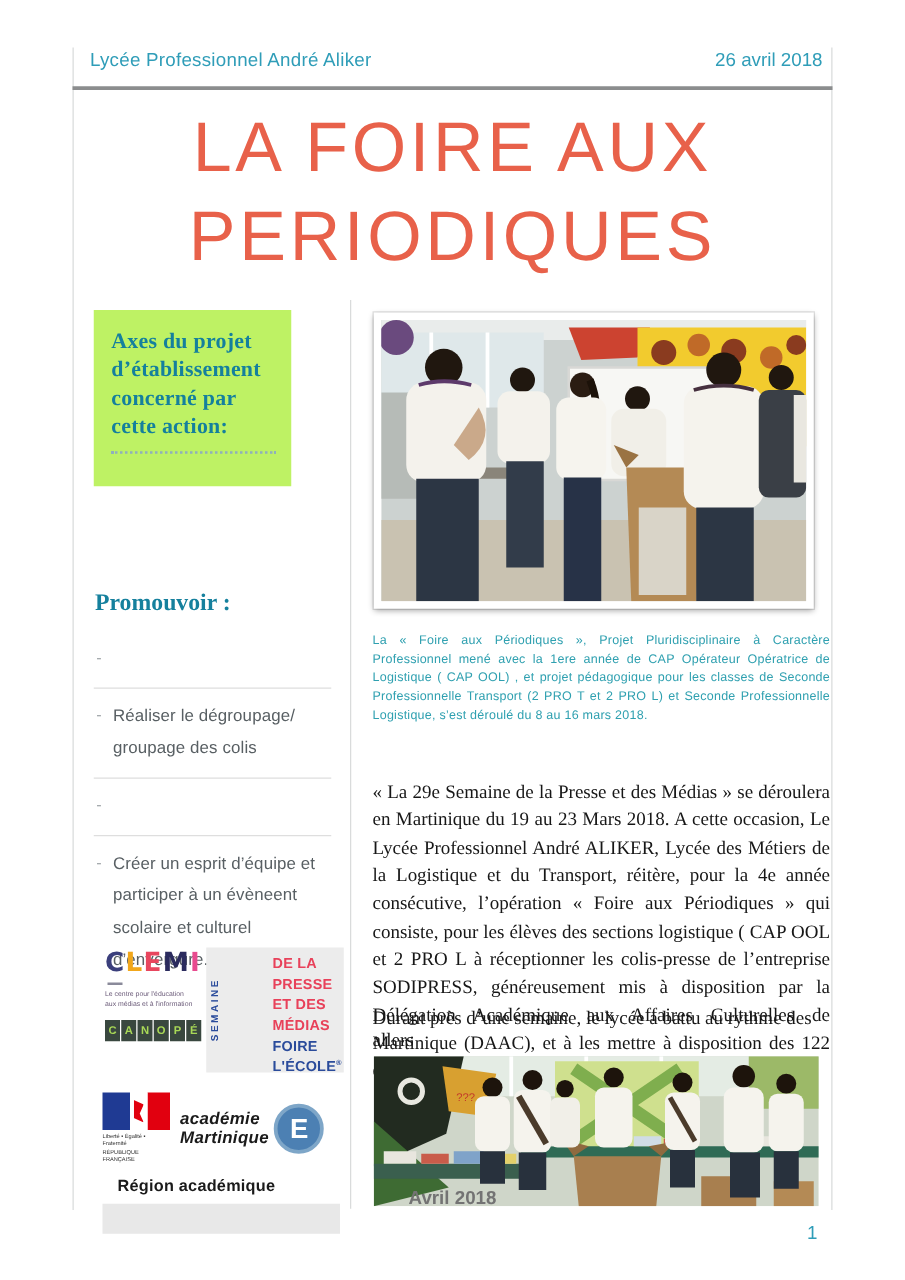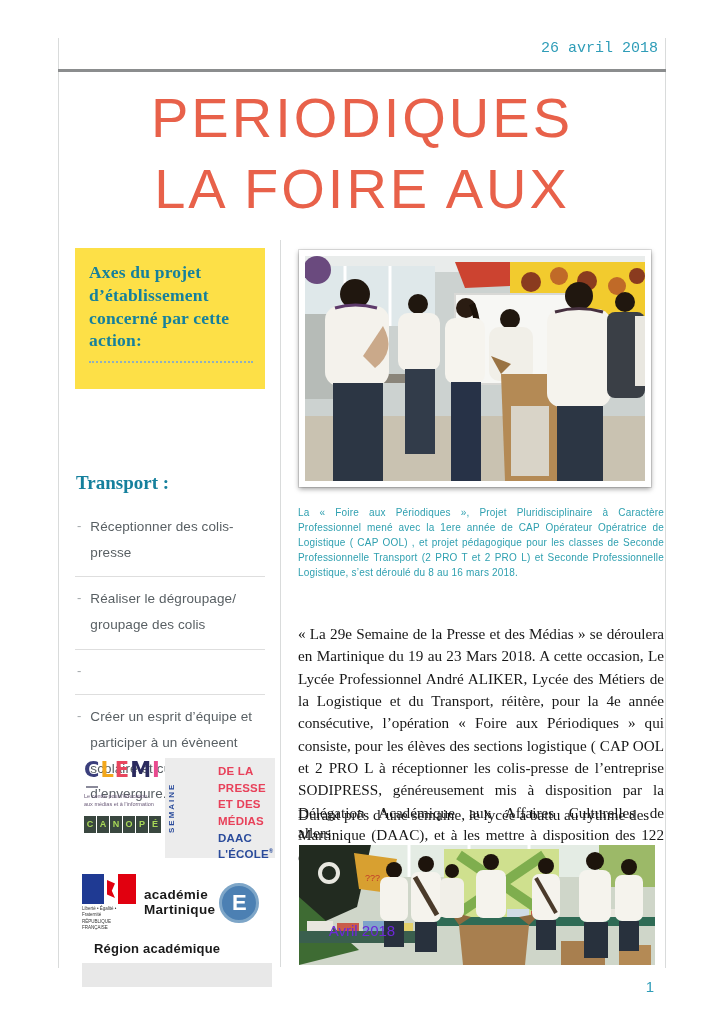--- a/index.html
+++ b/index.html
@@ -10,33 +10,33 @@
     font-family:"Liberation Sans", sans-serif;
   }
   
   .vline { position:absolute; width:1px; background:#d9dbdb; }
   .vline-left  { left:58px;  top:38px; height:930px; }
   .vline-right { left:665px; top:38px; height:930px; }
   .vline-mid   { left:280px; top:240px; height:727px; }
 
   
   .hdr-school { position:absolute; left:72px; top:40px; font-size:15px; color:#2f9db8; letter-spacing:.2px; }
-  .hdr-date   { position:absolute; right:66px; top:40px; font-size:15px; color:#2f9db8;font-family:Liberation Mono, monospace; }
+  .hdr-date   { position:absolute; right:66px; top:40px; font-size:15px; color:#2f9db8; }
   .hdr-rule   { position:absolute; left:58px; top:69px; width:608px; height:3px; background:#8b8d8e; }
 
   
   .title {
     position:absolute; left:58px; top:82px; width:608px; text-align:center;
     color:#e8614a; font-weight:100; font-size:56px; line-height:71px; letter-spacing:3px;
   }
 
   
   .axes-box {
-    position:absolute; left:75px; top:248px; width:190px;
-    background:#fde047; padding:13px 12px 16px 14px;
+    position:absolute; left:75px; top:248px; width:158px;
+    background:#bef264; padding:13px 12px 16px 14px;
   }
   .axes-box h2 {
     font-family:"Liberation Serif", serif; font-weight:700;
     font-size:17.5px; line-height:1.3; color:#15809d; letter-spacing:.2px;
   }
   .dotted { border-top:2px dotted #8fb0bc; margin:9px 0 10px 0; }
   .axes-body { font-size:13.5px; font-weight:700; color:#141414; line-height:1.82; letter-spacing:.1px; }
 
   .objectifs-h {
     position:absolute; left:76px; top:472px;
@@ -73,21 +73,21 @@
 
   .gov-row { display:flex; align-items:center; gap:8px; margin-top:16px; }
   .flag { width:54px; }
   .flag-stripes { display:flex; width:54px; height:30px; }
   .flag-b { width:22px; background:#1f3a93; }
   .flag-w { width:14px; background:#ffffff; position:relative; }
   .flag-w::after { content:""; position:absolute; left:3px; top:6px; width:8px; height:18px;
                    background:#e1000f; clip-path:polygon(0 0,100% 20%,60% 60%,100% 100%,0 80%); }
   .flag-r { width:18px; background:#e1000f; }
   .flag-cap { font-size:4.5px; color:#333; line-height:1.4; margin-top:2px; }
-  .acad-text { font-size:13.5px; font-weight:700; color:#1a1a1a; line-height:1.05; letter-spacing:.3px; }
+  .acad-text { font-size:13.5px; font-weight:700; color:#1a1a1a; line-height:1.05; font-style:italic; letter-spacing:.3px; }
   .acad-badge {
     width:40px; height:40px; border-radius:50%; background:#4c80b3; border:3px solid #7ea6c8;
     color:#ffffff; font-size:22px; font-weight:800; display:flex; align-items:center; justify-content:center;
     margin-left:-4px;
   }
   .region { margin-top:10px; font-size:13px; font-weight:700; color:#1a1a1a; letter-spacing:.2px;padding-left:12px; }
   .gray-bar { margin-top:7px; width:190px; height:24px; background:#e8e8e8; }
 
   
   .photo1-frame {
@@ -105,50 +105,50 @@
     position:absolute; left:298px; top:623px; width:366px;
     font-family:"Liberation Serif", serif; font-size:15.2px; line-height:1.47;
     text-align:justify; color:#171717;
   }
   .body-p2 {
     position:absolute; left:298px; top:806px; width:366px;
     font-family:"Liberation Serif", serif; font-size:15.2px; color:#171717;
   }
 
   
-  .ftr-date { position:absolute; left:58px; top:922px; width:608px; text-align:center; font-size:15px; color:#6d28d9; }
+  .ftr-date { position:absolute; left:58px; top:950px; width:608px; text-align:center; font-size:15px; color:#737373;font-weight:bold; }
   .ftr-page { position:absolute; right:70px; top:978px; font-size:15px; color:#2f9db8; }
 </style>
 </head>
 <body>
 
 <div class="page">
 
   <div class="vline vline-left"></div>
   <div class="vline vline-mid"></div>
   <div class="vline vline-right"></div>
 
+  <div class="hdr-school">Lycée Professionnel André Aliker</div>
   <div class="hdr-date">26 avril 2018</div>
   <div class="hdr-rule"></div>
 
   <div class="title">
+    <div>LA FOIRE AUX</div>
     <div>PERIODIQUES</div>
-    <div>LA FOIRE AUX</div>
   </div>
 
   <div class="axes-box">
     <h2>Axes du projet d’établissement concerné par cette action:</h2>
     <div class="dotted"></div>
   </div>
 
-  <h2 class="objectifs-h">Transport :</h2>
+  <h2 class="objectifs-h">Promouvoir :</h2>
   <ul class="obj-list">
     <li>
       <span class="obj-dash">-</span>
-      <span class="obj-text">Réceptionner des colis-presse</span>
     </li>
     <li>
       <span class="obj-dash">-</span>
       <span class="obj-text">Réaliser le dégroupage/ groupage des colis</span>
     </li>
     <li>
       <span class="obj-dash">-</span>
     </li>
     <li>
       <span class="obj-dash">-</span>
@@ -174,21 +174,21 @@
           <span>O</span>
           <span>P</span>
           <span>É</span>
         </div>
       </div>
       <div class="semaine-box">
         <div class="semaine-vert">SEMAINE</div>
         <div class="presse-lines">
           <div class="pl-red">DE LA PRESSE</div>
           <div class="pl-red">ET DES MÉDIAS</div>
-          <div class="pl-blue">DAAC</div>
+          <div class="pl-blue">FOIRE</div>
           <div class="pl-blue"><span>L'ÉCOLE</span><span class="sup-r">®</span></div>
         </div>
       </div>
     </div>
 
     <div class="gov-row">
       <div class="flag">
         <div class="flag-stripes">
           <div class="flag-b"></div>
           <div class="flag-w"></div>

